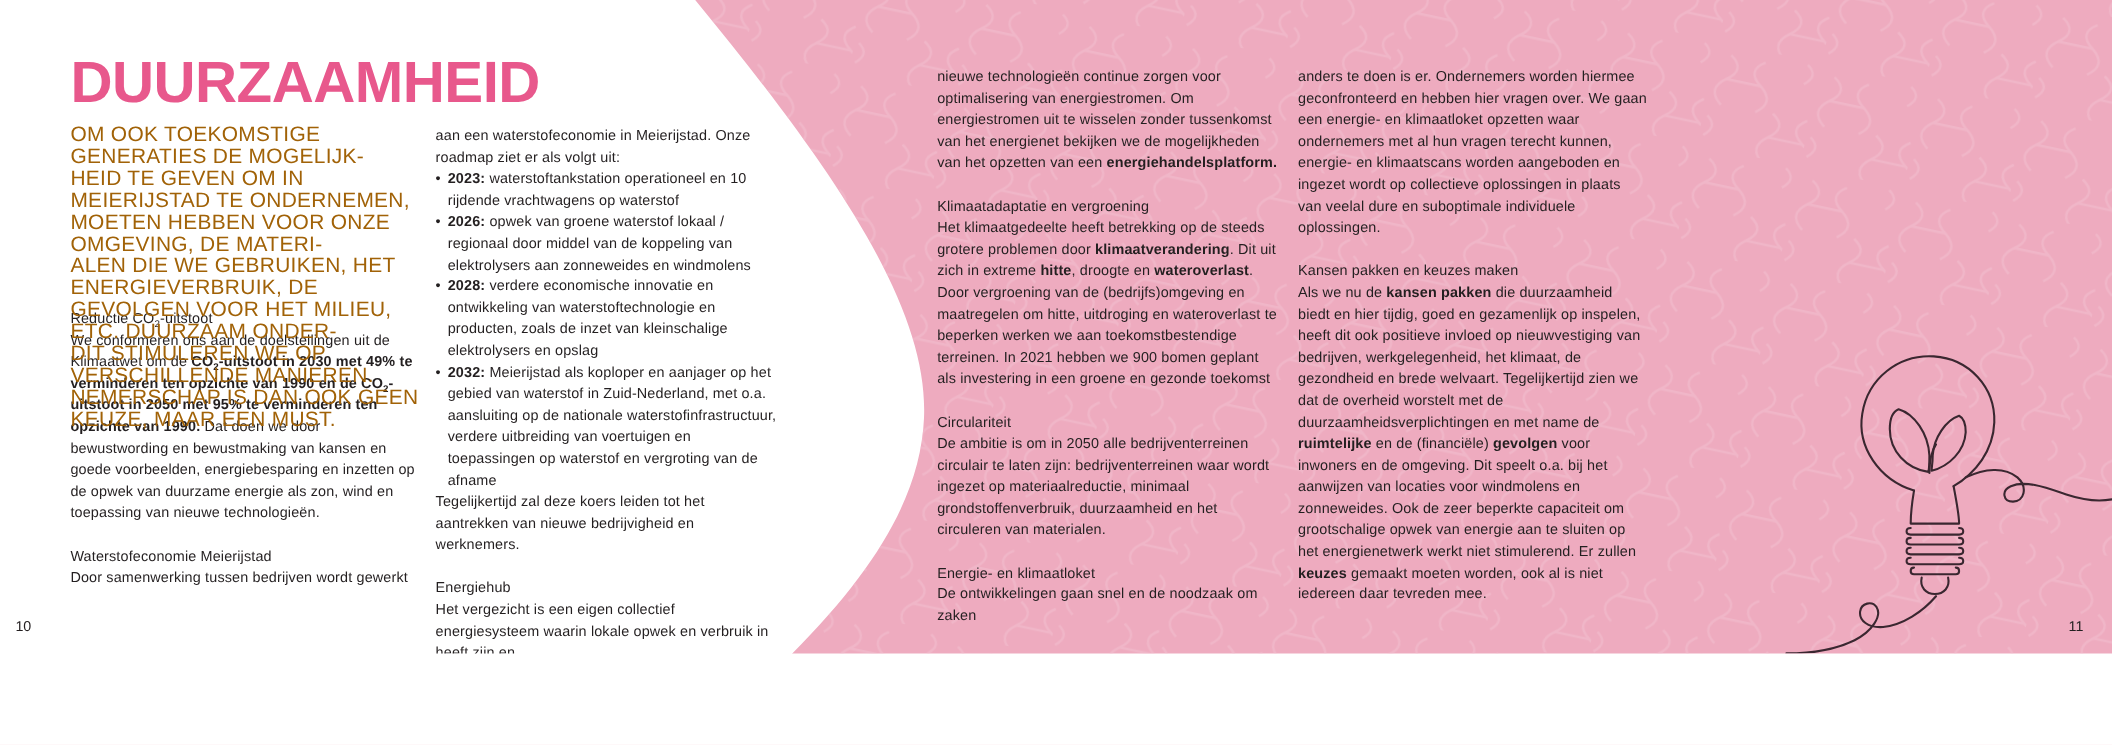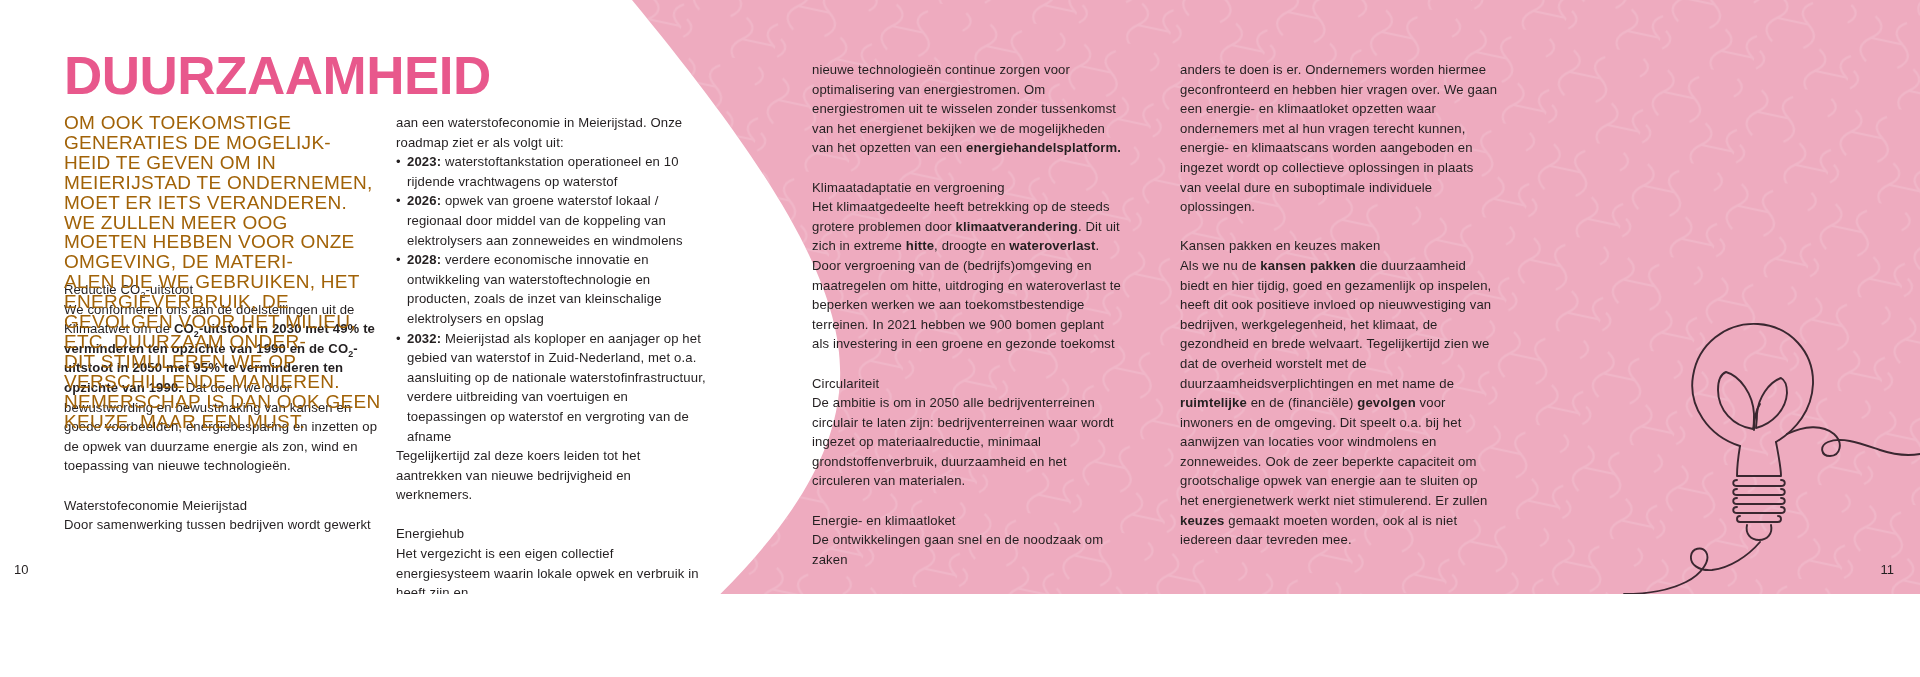--- a/index.html
+++ b/index.html
@@ -70,21 +70,21 @@
     margin: 0;
     font-size: 19px;
     line-height: 19.9px;
     color: #a16207;
     letter-spacing: 0.015em;
   }
 
   
   #col1 { left: 64px; top: 280px;  width: 320px; }
   #col2 { left: 396px; top: 113px; width: 310px; }
-  #col3 { left: 812px; top: 60px;  width: 312px; }
+  #col3 { left: 852px; top: 60px;  width: 312px; }
   #col4 { left: 1180px; top: 60px; width: 318px; }
 
   ul.bullets {
     margin: 0; padding: 0; list-style: none;
   }
   ul.bullets li {
     position: relative;
     padding-left: 11px;
     margin: 0;
   }
@@ -147,21 +147,20 @@
         <rect x="600" y="0" width="1320" height="677" fill="url(#linkpat)" opacity="0.55"></rect>
       </g>
     </svg>
   </div>
 
   <h1 id="headline">DUURZAAMHEID</h1>
 
   <div id="intro">
     <p>OM OOK TOEKOMSTIGE GENERATIES DE MOGELIJK-</p>
     <p>HEID TE GEVEN OM IN MEIERIJSTAD TE ONDERNEMEN,</p>
-    <p>MOET ER IETS VERANDEREN. WE ZULLEN MEER OOG</p>
     <p>MOETEN HEBBEN VOOR ONZE OMGEVING, DE MATERI-</p>
     <p>ALEN DIE WE GEBRUIKEN, HET ENERGIEVERBRUIK, DE</p>
     <p>GEVOLGEN VOOR HET MILIEU, ETC. DUURZAAM ONDER-</p>
     <p>DIT STIMULEREN WE OP VERSCHILLENDE MANIEREN.</p>
     <p>NEMERSCHAP IS DAN OOK GEEN KEUZE, MAAR EEN MUST.</p>
   </div>
 
   <div class="col" id="col1">
     <p class="h"><span>Reductie CO</span><sub>2</sub><span>-uitstoot</span></p>
     <p><span>We conformeren ons aan de doelstellingen uit de Klimaatwet om de </span><b>CO</b><b><sub>2</sub></b><b>-uitstoot in 2030 met 49% te verminderen ten opzichte van 1990 en de CO</b><b><sub>2</sub></b><b>-uitstoot in 2050 met 95% te verminderen ten opzichte van 1990.</b><span> Dat doen we door bewustwording en bewustmaking van kansen en goede voorbeelden, energiebesparing en inzetten op de opwek van duurzame energie als zon, wind en toepassing van nieuwe technologieën.</span></p>

